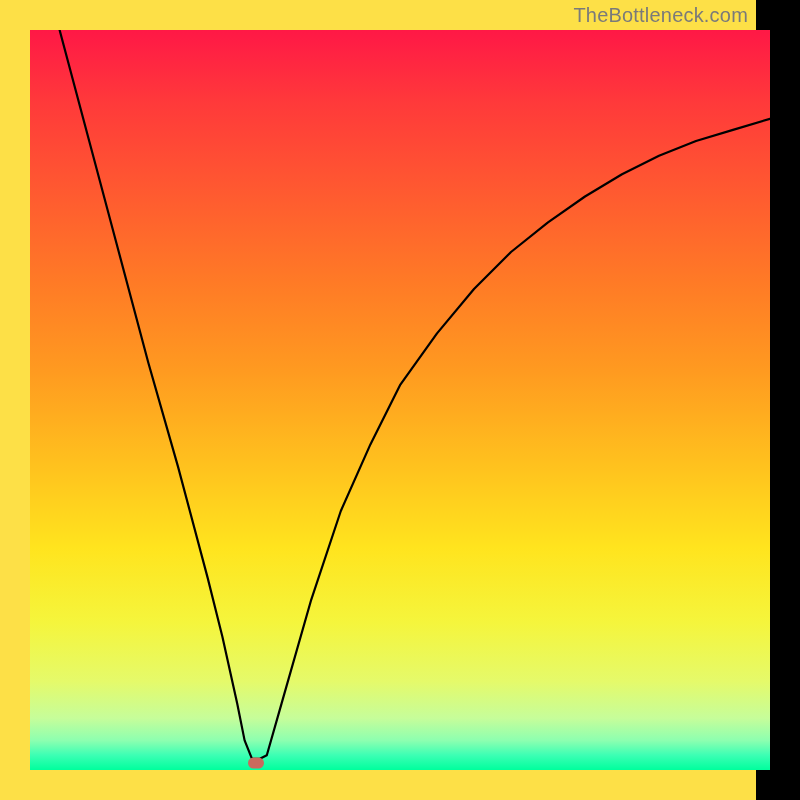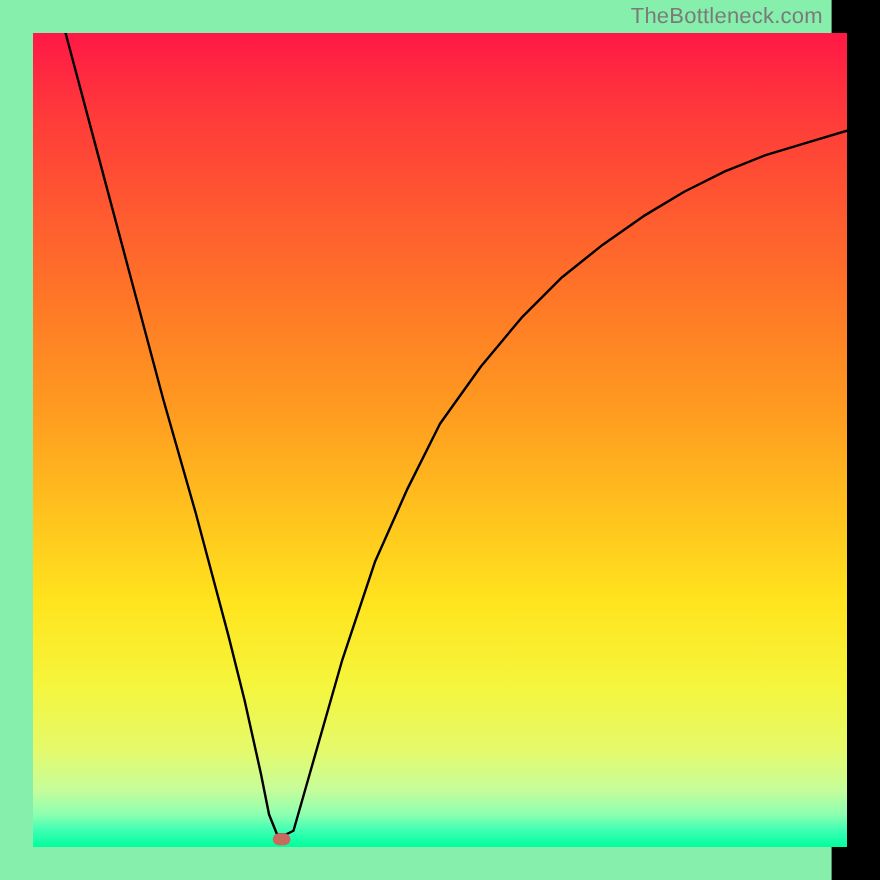--- a/index.html
+++ b/index.html
@@ -8,21 +8,21 @@
     width: 800px;
     height: 800px;
     background: #000;
     overflow: hidden;
     font-family: Arial, Helvetica, sans-serif;
   }
   .frame {
     position: relative;
     width: 756px;
     height: 800px;
-    background: #86efac;
+    background: #fde047;
   }
   .plot {
     position: absolute;
     left: 30px;
     top: 30px;
     width: 740px;
     height: 740px;
     background: linear-gradient(to bottom,
       #ff1846 0%,
       #ff3a3a 10%,

